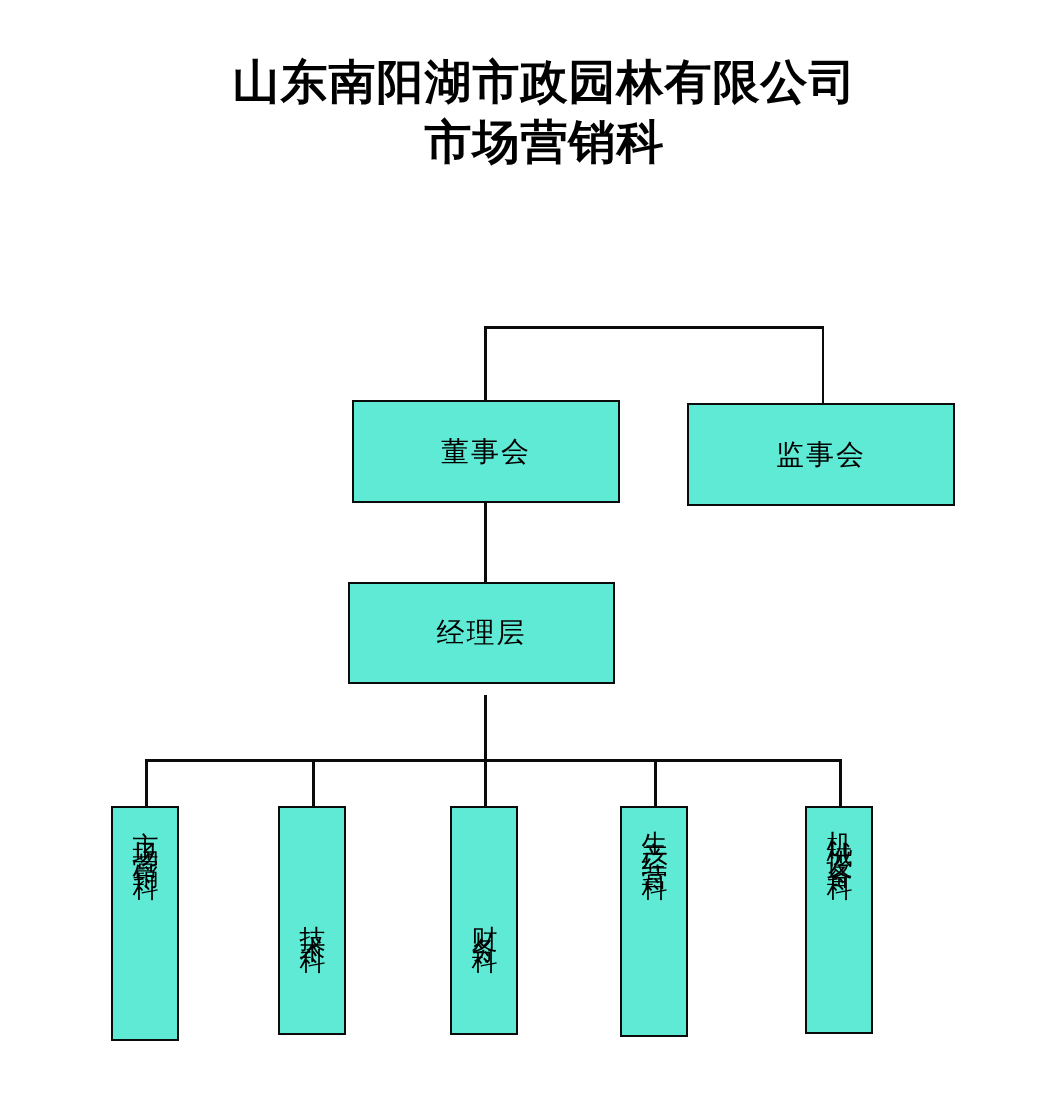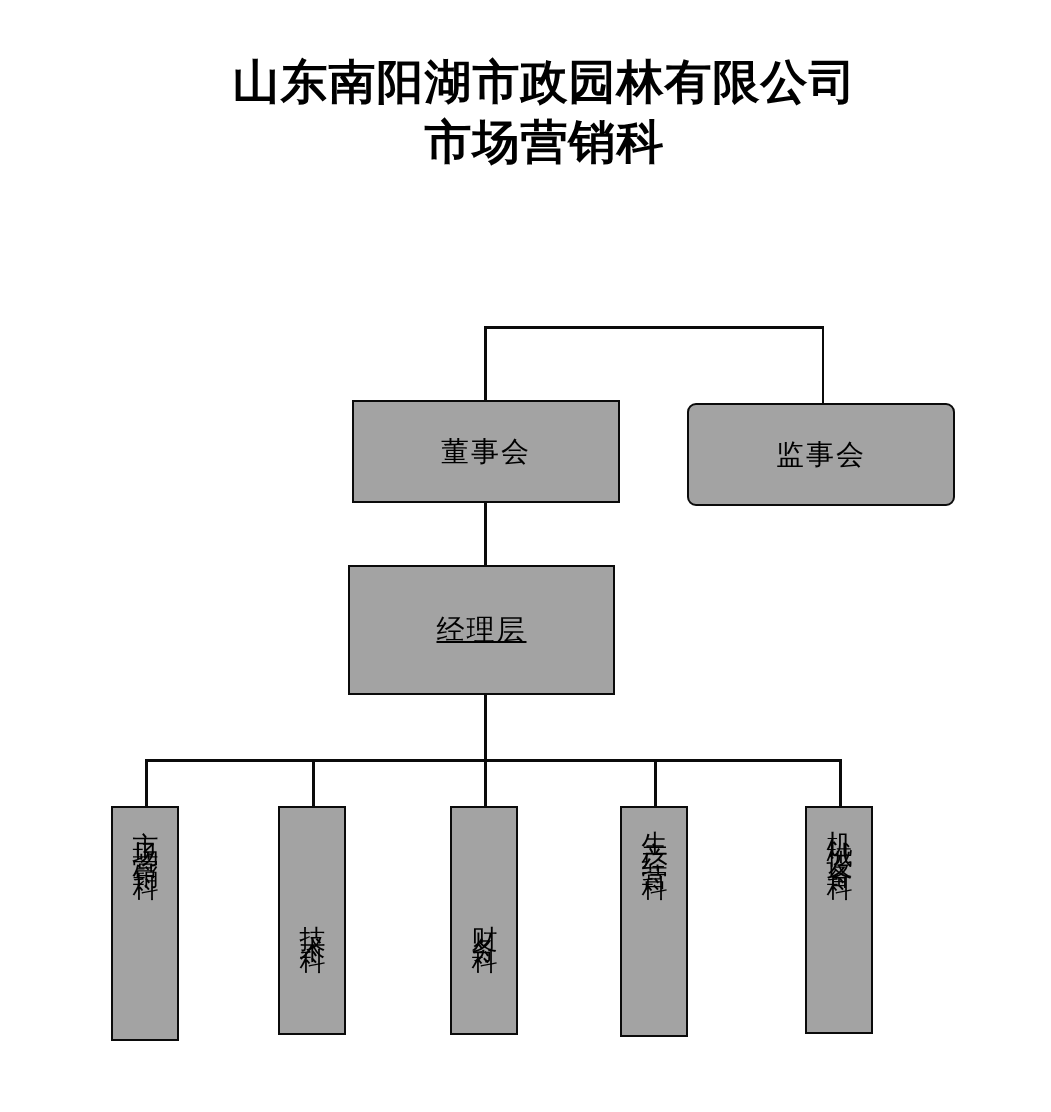--- a/index.html
+++ b/index.html
@@ -38,21 +38,21 @@
     color: #000000;
     white-space: pre;
     padding-left: 38px;
   }
 
   
   .node {
     position: absolute;
     box-sizing: border-box;
     border: 2.5px solid #0b0b0b;
-    background: #a3a3a3;
+    background: #5eead4;
     display: flex;
     align-items: center;
     justify-content: center;
     z-index: 3;
   }
   .node-label {
     font-family: "Liberation Serif", "DejaVu Serif", serif;
     font-size: 28px;
     color: #000000;
     letter-spacing: 2px;
@@ -109,25 +109,25 @@
   <div class="line v" style="left:145px; top:759px; height:48px;"></div>
   <div class="line v" style="left:312px; top:759px; height:48px;"></div>
   <div class="line v" style="left:484px; top:759px; height:48px;"></div>
   <div class="line v" style="left:654px; top:759px; height:48px;"></div>
   <div class="line v" style="left:839px; top:759px; height:48px;"></div>
 
   <div class="node horizontal" style="left:352px; top:400px; width:268px; height:103px;">
     <span class="node-label">董事会</span>
   </div>
 
-  <div class="node horizontal" style="left:687px; top:403px; width:268px; height:103px;border-radius:9px;">
+  <div class="node horizontal" style="left:687px; top:403px; width:268px; height:103px;">
     <span class="node-label">监事会</span>
   </div>
 
-  <div class="node horizontal" style="left:348px; top:565px; width:267px; height:130px;text-decoration:underline;">
+  <div class="node horizontal" style="left:348px; top:582px; width:267px; height:102px;">
     <span class="node-label">经理层</span>
   </div>
 
   <div class="node vertical" style="left:111px; top:806px; width:68px; height:235px;">
     <span class="node-label">市场营销科</span>
   </div>
 
   <div class="node vertical" style="left:278px; top:806px; width:68px; height:229px;
               align-items:center;">
     <span class="node-label">技术科</span>

